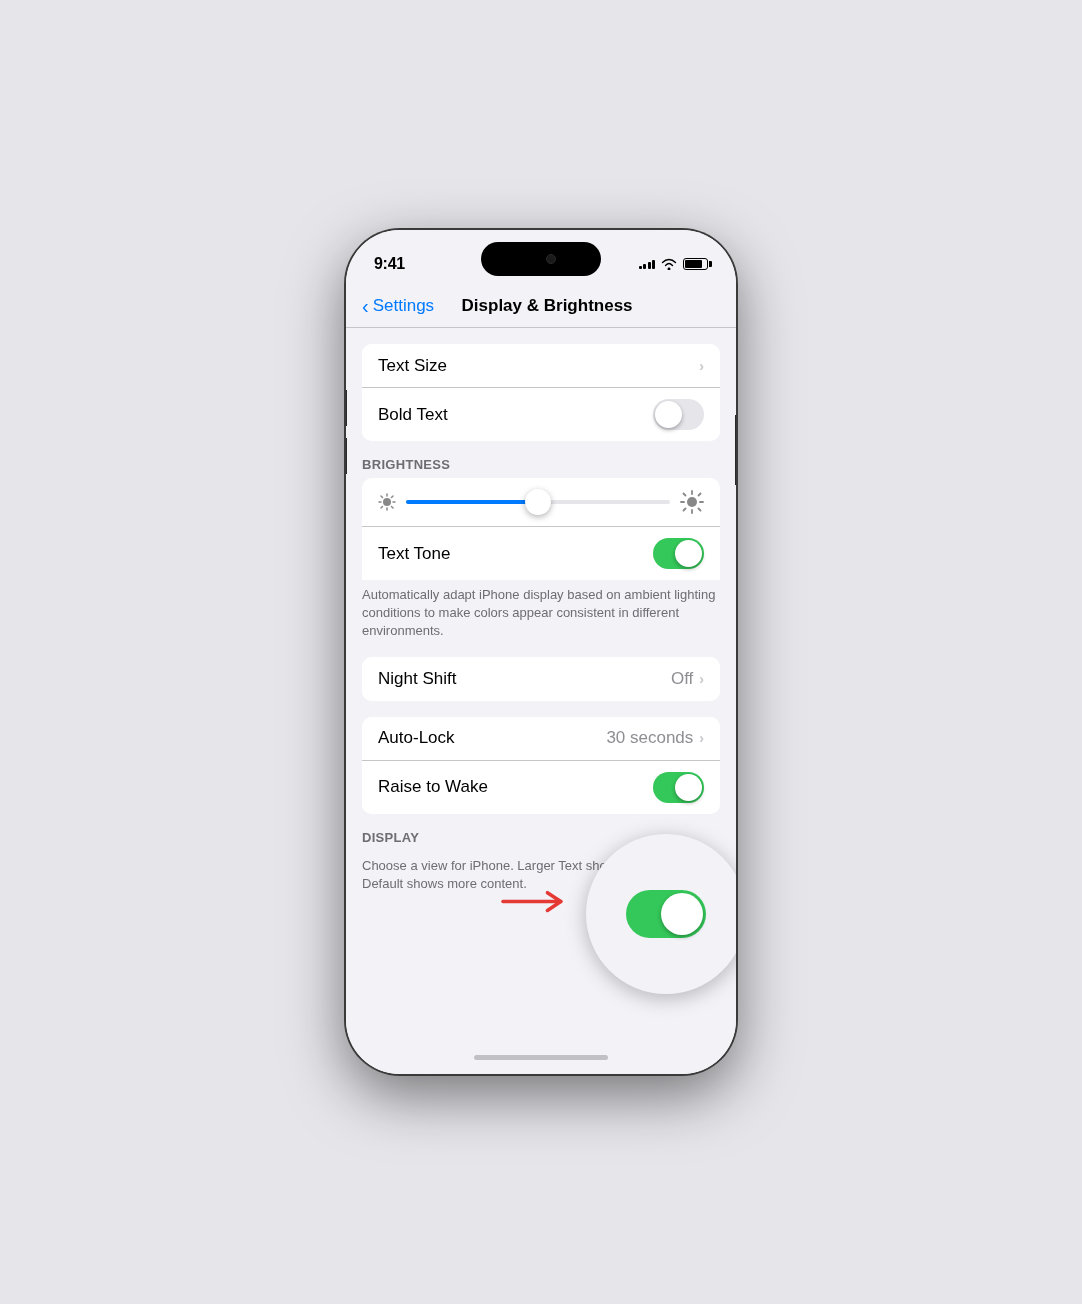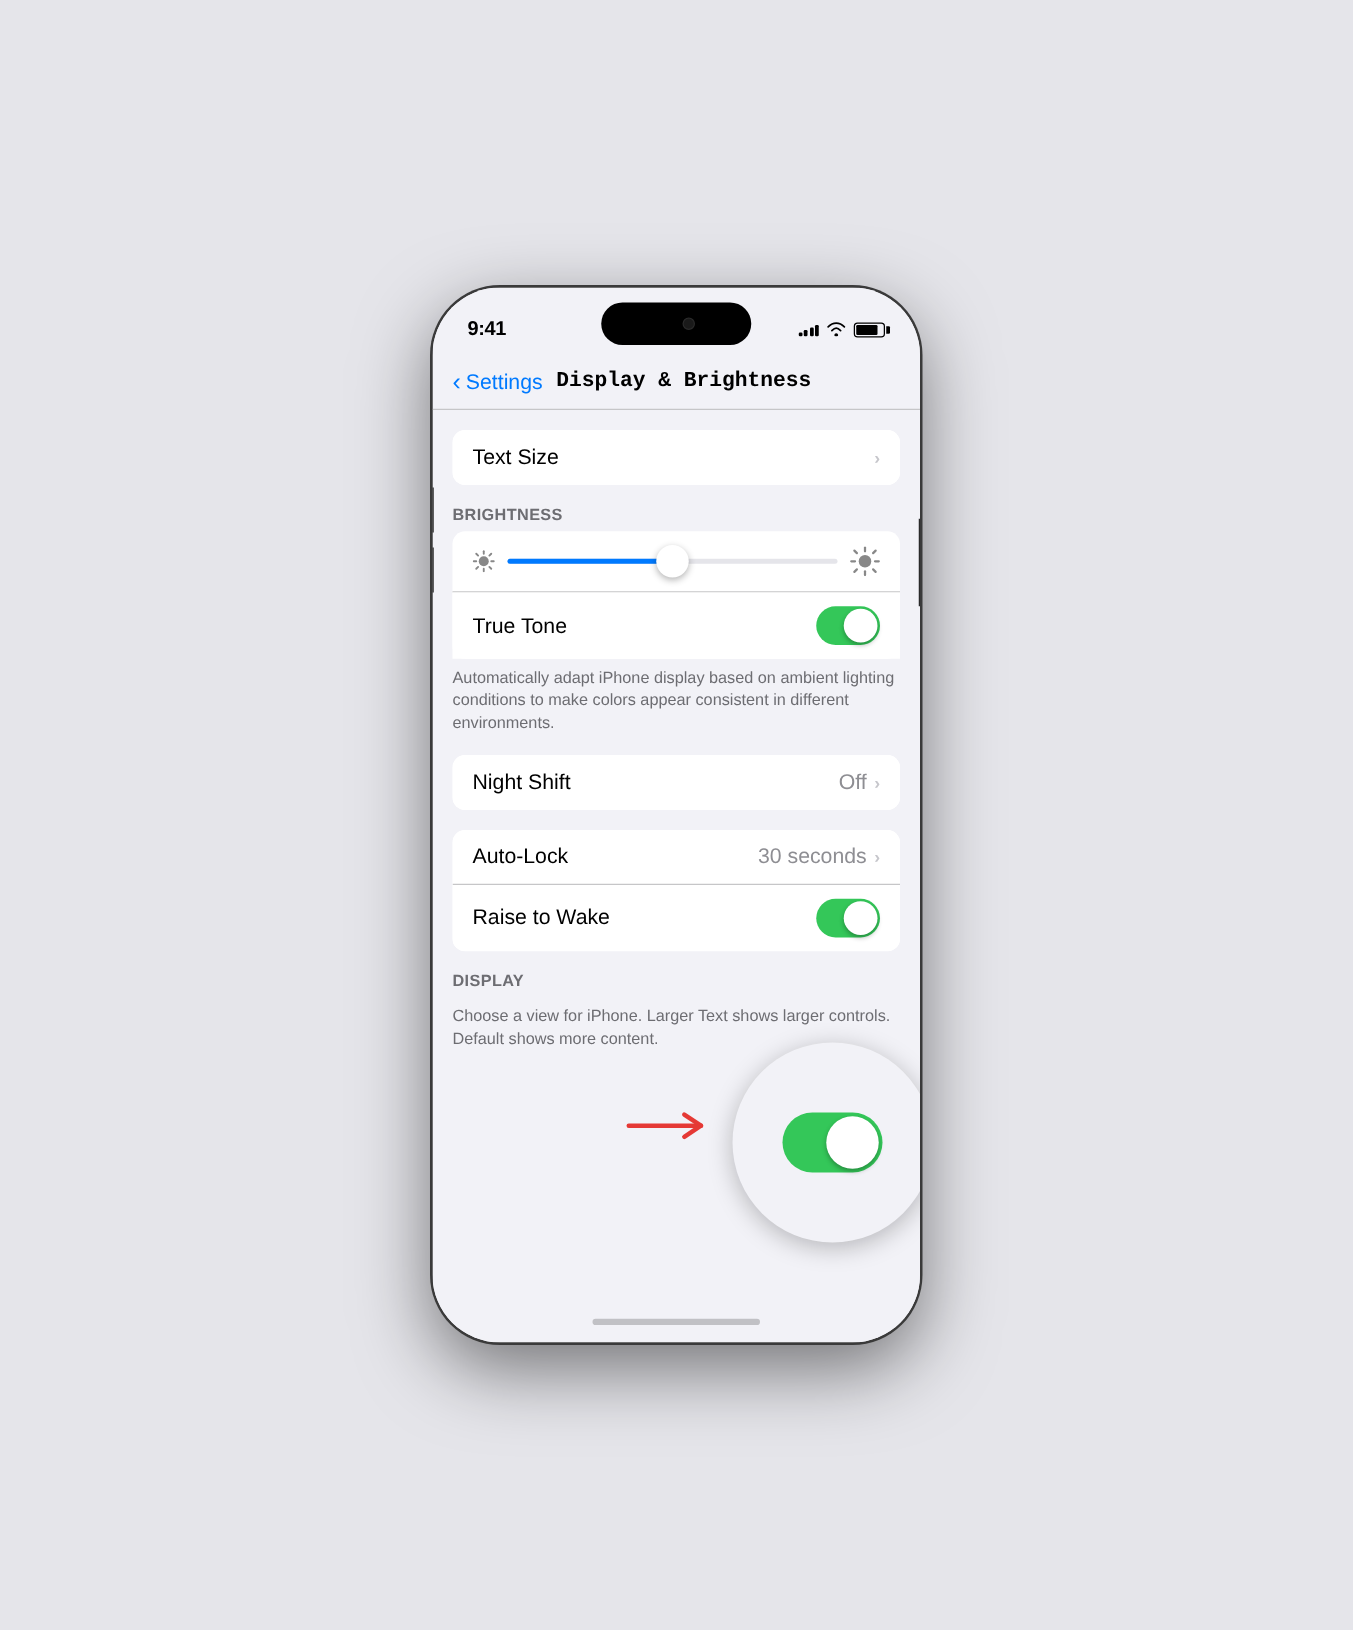--- a/index.html
+++ b/index.html
@@ -160,21 +160,20 @@
       font-size: 17px;
     }
 
     .nav-title {
       flex: 1;
       text-align: center;
       font-size: 17px;
       font-weight: 600;
       color: #000;
       margin-right: 60px;
-      font-family: Liberation Mono, monospace;
     }
 
     
     .content {
       flex: 1;
       overflow-y: auto;
       background: #f2f2f7;
       padding-bottom: 20px;
     }
 
@@ -499,20 +498,26 @@
     </div>
 
     <div class="content">
 
       <div class="section">
         <div class="settings-group">
           <div class="settings-row">
             <span class="row-label">Text Size</span>
             <div class="row-right">
               <span class="chevron-right">›</span>
+            </div>
+          </div>
+          <div class="settings-row">
+            <span class="row-label">Bold Text</span>
+            <div class="toggle off">
+              <div class="toggle-thumb"></div>
             </div>
           </div>
         </div>
       </div>
 
       <div class="brightness-section">
         <div class="section-header">BRIGHTNESS</div>
         <div class="settings-group brightness-group">
 
           <div class="brightness-slider-row">
@@ -542,21 +547,21 @@
                 <line x1="20" y1="12" x2="23" y2="12" stroke="#888" stroke-width="1.8" stroke-linecap="round"></line>
                 <line x1="3.5" y1="3.5" x2="5.5" y2="5.5" stroke="#888" stroke-width="1.8" stroke-linecap="round"></line>
                 <line x1="18.5" y1="18.5" x2="20.5" y2="20.5" stroke="#888" stroke-width="1.8" stroke-linecap="round"></line>
                 <line x1="20.5" y1="3.5" x2="18.5" y2="5.5" stroke="#888" stroke-width="1.8" stroke-linecap="round"></line>
                 <line x1="5.5" y1="18.5" x2="3.5" y2="20.5" stroke="#888" stroke-width="1.8" stroke-linecap="round"></line>
               </svg>
             </div>
           </div>
 
           <div class="true-tone-row settings-row">
-            <span class="row-label">True Tone</span>
+            <span class="row-label">Text Tone</span>
             <div class="toggle on">
               <div class="toggle-thumb"></div>
             </div>
           </div>
         </div>
         <div class="section-footer">Automatically adapt iPhone display based on ambient lighting conditions to make colors appear consistent in different environments.</div>
       </div>
 
       <div class="section">
         <div class="settings-group">

